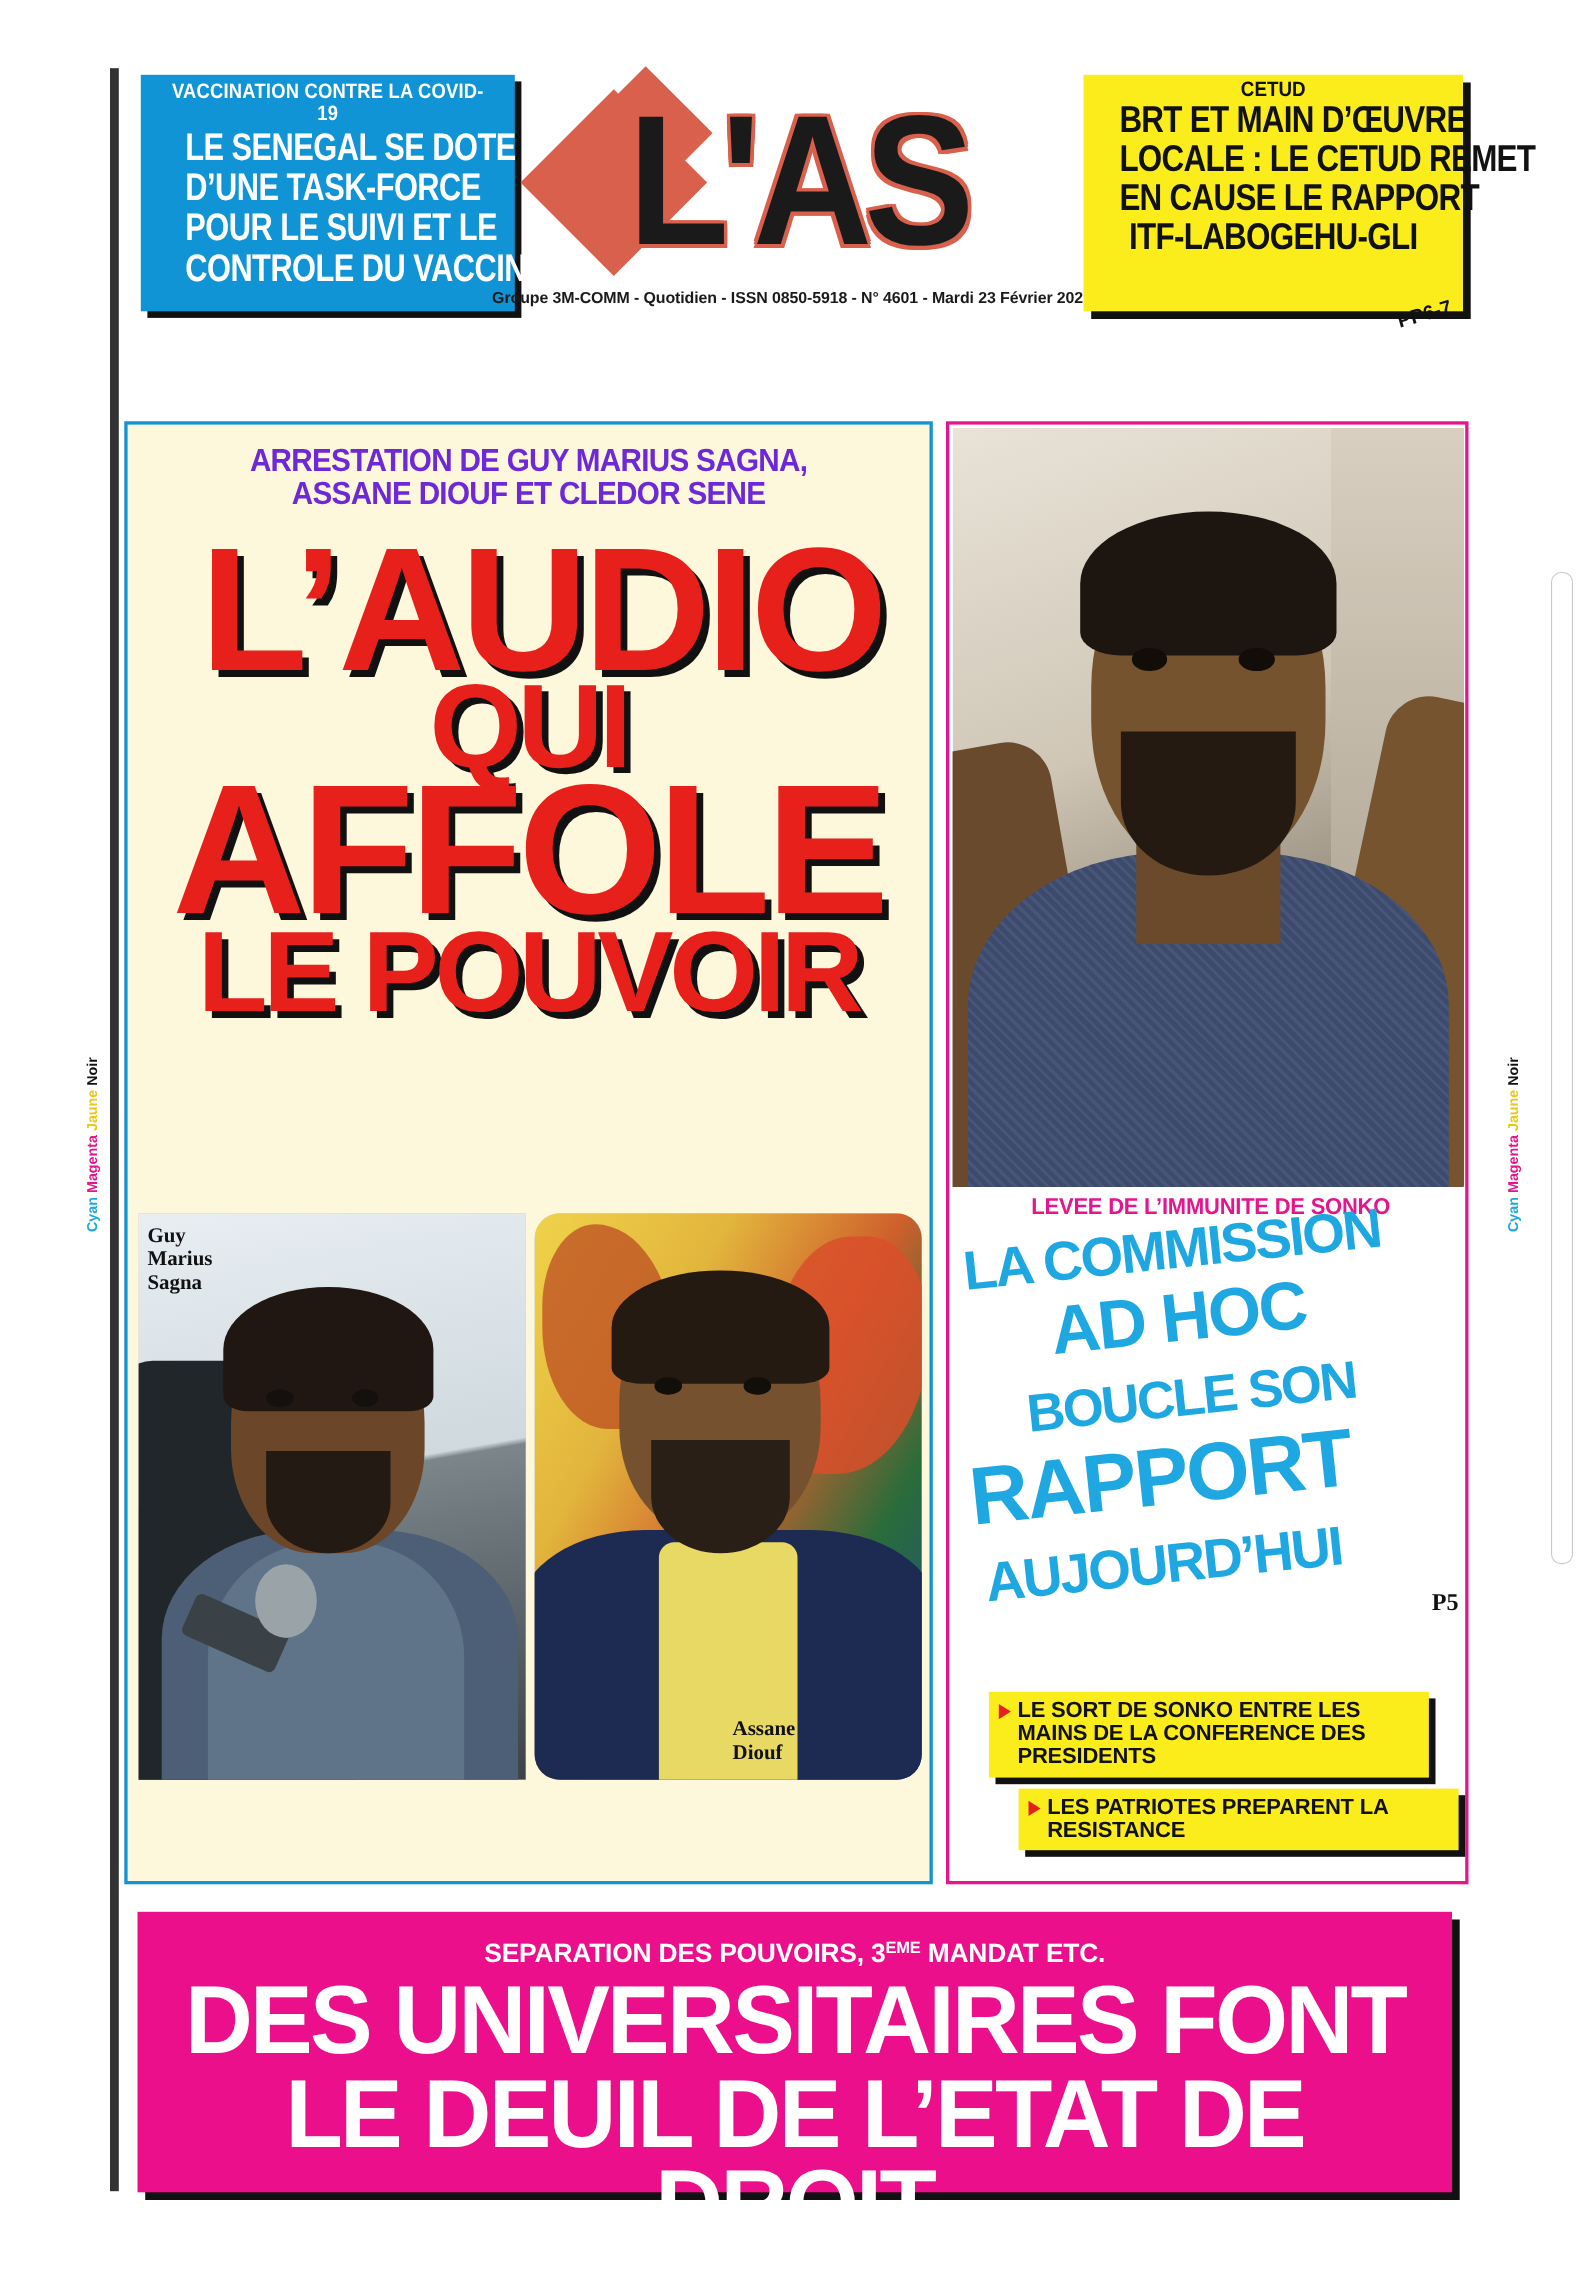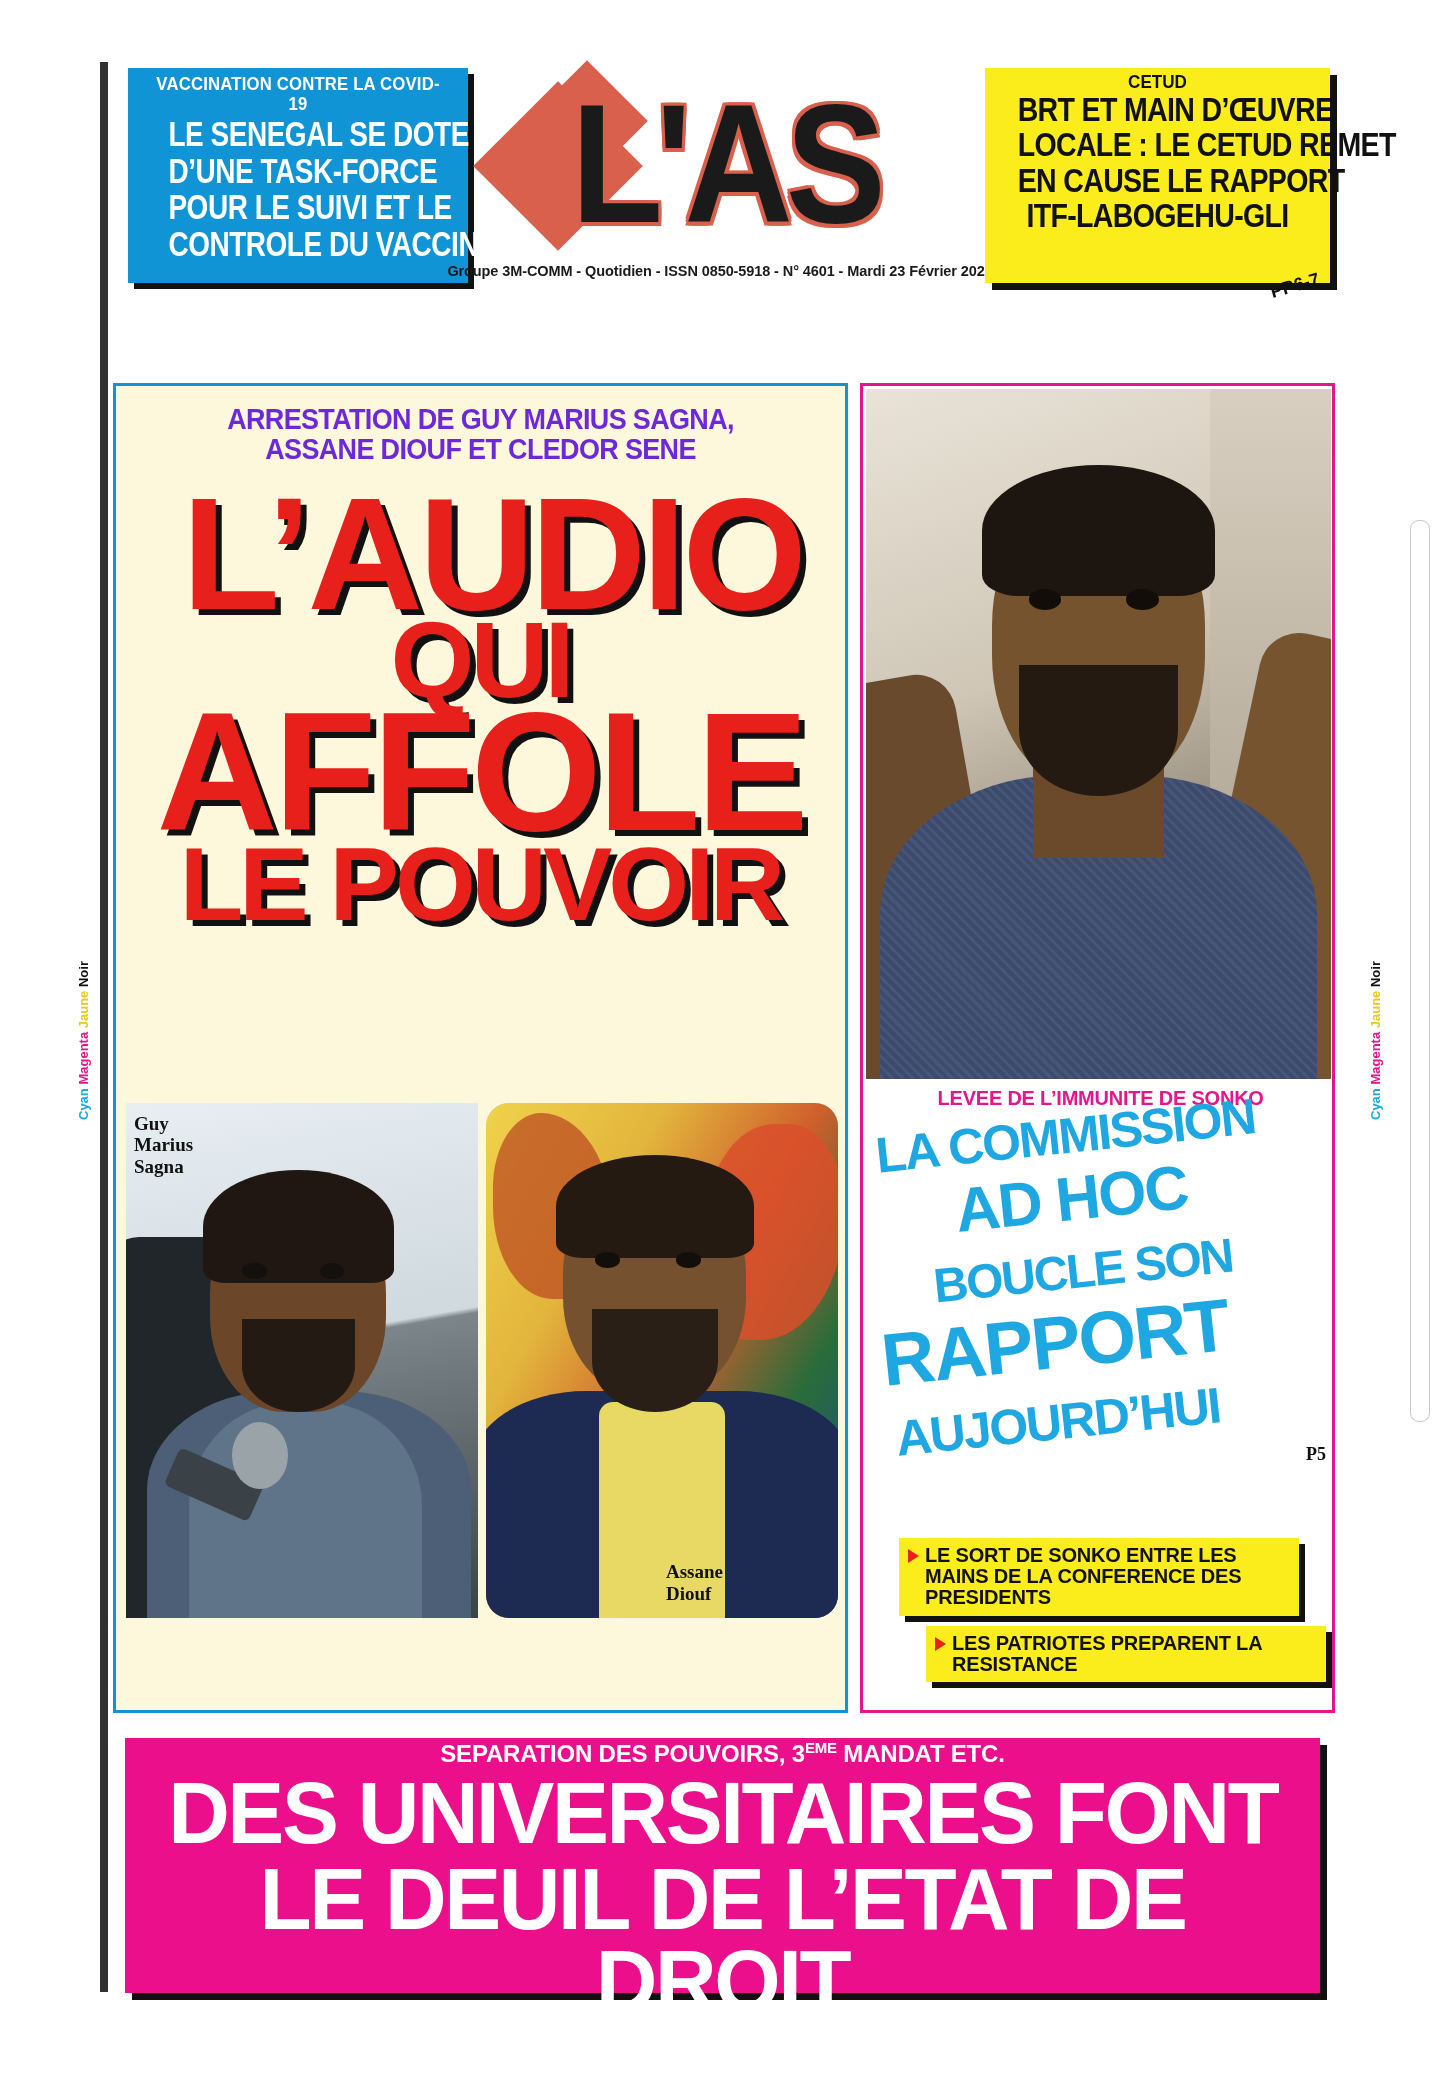--- a/index.html
+++ b/index.html
@@ -170,40 +170,40 @@
   #ad-hoc{position:absolute;left:0;top:728px;width:475px;height:400px;}
   .bl{
     color:#1ea7e1;font-weight:800;line-height:.88;white-space:nowrap;
     position:absolute;letter-spacing:-2px;
   }
   #bl1{font-size:50px;left:12px;top:0px;transform:rotate(-6deg);}
   #bl2{font-size:62px;left:92px;top:58px;transform:rotate(-6deg);}
   #bl3{font-size:48px;left:70px;top:136px;transform:rotate(-6deg);}
   #bl4{font-size:74px;left:18px;top:196px;transform:rotate(-6deg);}
   #bl5{font-size:50px;left:32px;top:286px;transform:rotate(-6deg);}
-  #p5{position:absolute;right:12px;top:330px;font-family:"Liberation Serif",serif;font-weight:700;font-size:18px;color:#111;}
+  #p5{position:absolute;right:12px;top:330px;font-family:"Liberation Serif",serif;font-weight:700;font-size:22px;color:#111;}
 
   .bullet{
     position:absolute;left:36px;width:400px;background:#fbec1c;
     box-shadow:6px 6px 0 #111;box-sizing:border-box;
     padding:7px 10px 7px 26px;color:#111;
     font-size:20px;font-weight:800;line-height:1.06;letter-spacing:-.2px;
   }
   .bullet .tri{
     position:absolute;left:9px;top:11px;width:0;height:0;
     border-left:11px solid #e8201c;border-top:7px solid transparent;border-bottom:7px solid transparent;
   }
   #bullet1{top:1152px;}
   #bullet2{top:1240px;margin-left:27px;}
 
   
   #bottom-banner{
     position:absolute;left:125px;top:1738px;width:1195px;height:255px;
     background:#ec0f8c;color:#fff;box-sizing:border-box;
-    box-shadow:7px 7px 0 #111;padding-top:1px;text-align:center;
+    box-shadow:7px 7px 0 #111;padding-top:24px;text-align:center;
   }
   #bb-kicker{font-size:24px;font-weight:800;letter-spacing:-.2px;}
   #bb-kicker sup{font-size:15px;vertical-align:super;}
   .bbline{font-size:88px;font-weight:800;line-height:.93;letter-spacing:-2.5px;margin-top:4px;}
   .bbline span{display:inline-block;transform:scaleX(.97);}
 
   
   .regbar{
     position:absolute;font-size:13px;font-weight:700;white-space:nowrap;
     transform:rotate(-90deg);transform-origin:left top;

